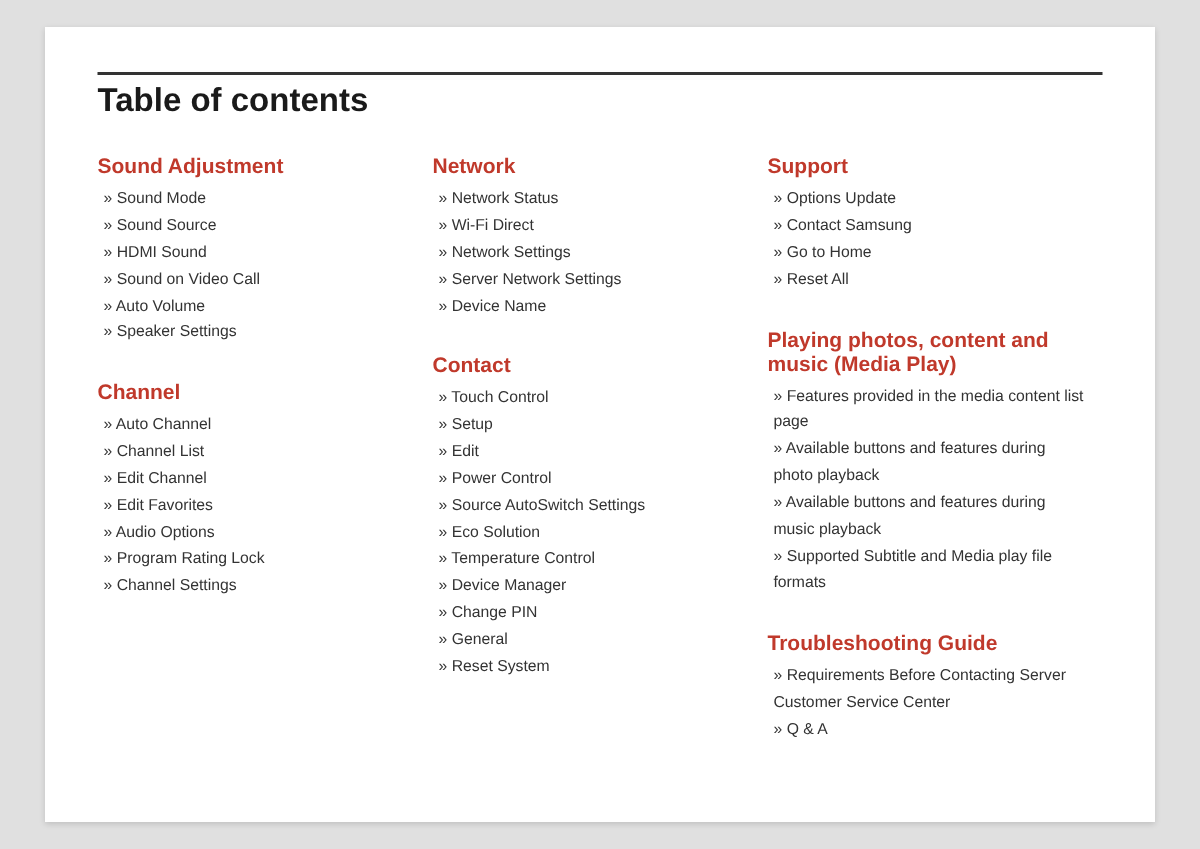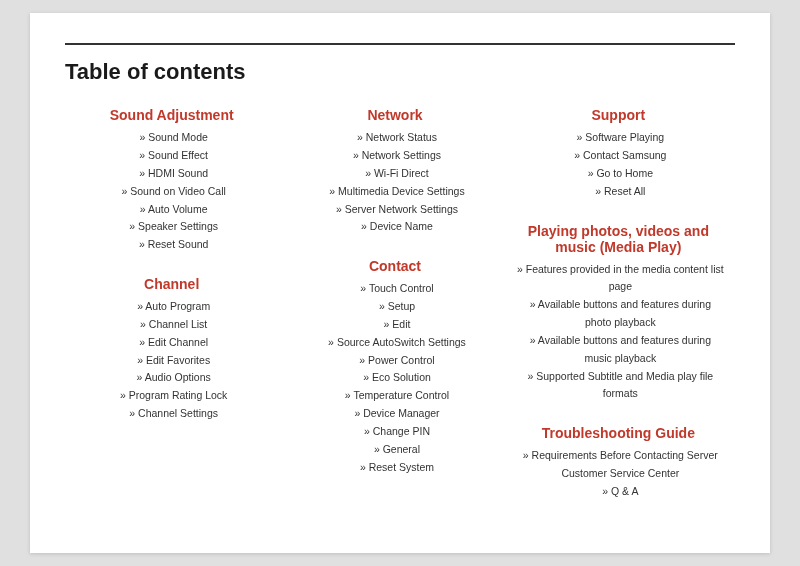--- a/index.html
+++ b/index.html
@@ -14,37 +14,35 @@
     }
     .page {
       background: #ffffff;
       width: 740px;
       min-height: 520px;
       padding: 30px 35px 30px 35px;
       box-shadow: 0 1px 4px rgba(0,0,0,0.15);
     }
     .page-title-section {
       border-top: 2px solid #333;
-      padding-top: 10px;
       margin-bottom: 22px;
     }
     .page-title {
       font-size: 22px;
       font-weight: bold;
       color: #1a1a1a;
       margin-top: 4px;
     }
     .columns {
       display: flex;
       gap: 0;
     }
     .col {
       flex: 1;
       padding-right: 10px;
-      text-align: center;
     }
     .section-title {
       color: #c0392b;
       font-size: 14px;
       font-weight: bold;
       margin-bottom: 6px;
       margin-top: 0;
     }
     .section {
       margin-bottom: 22px;
@@ -65,73 +63,71 @@
 
 <div class="page">
   <div class="page-title-section">
     <div class="page-title">Table of contents</div>
   </div>
   <div class="columns" id="columns-container">
   <div class="col">
         <div class="section">
           <div class="section-title">Sound Adjustment</div>
           <div class="item">Sound Mode</div>
-          <div class="item">Sound Effect</div>
+          <div class="item">Sound Source</div>
           <div class="item">HDMI Sound</div>
           <div class="item">Sound on Video Call</div>
           <div class="item">Auto Volume</div>
           <div class="item">Speaker Settings</div>
-          <div class="item">Reset Sound</div>
         </div>
         <div class="section">
           <div class="section-title">Channel</div>
-          <div class="item">Auto Program</div>
+          <div class="item">Auto Channel</div>
           <div class="item">Channel List</div>
           <div class="item">Edit Channel</div>
           <div class="item">Edit Favorites</div>
           <div class="item">Audio Options</div>
           <div class="item">Program Rating Lock</div>
           <div class="item">Channel Settings</div>
         </div>
       </div>
       <div class="col">
         <div class="section">
           <div class="section-title">Network</div>
           <div class="item">Network Status</div>
+          <div class="item">Wi-Fi Direct</div>
           <div class="item">Network Settings</div>
-          <div class="item">Wi-Fi Direct</div>
-          <div class="item">Multimedia Device Settings</div>
           <div class="item">Server Network Settings</div>
           <div class="item">Device Name</div>
         </div>
         <div class="section">
           <div class="section-title">Contact</div>
           <div class="item">Touch Control</div>
           <div class="item">Setup</div>
           <div class="item">Edit</div>
+          <div class="item">Power Control</div>
           <div class="item">Source AutoSwitch Settings</div>
-          <div class="item">Power Control</div>
           <div class="item">Eco Solution</div>
           <div class="item">Temperature Control</div>
           <div class="item">Device Manager</div>
           <div class="item">Change PIN</div>
           <div class="item">General</div>
           <div class="item">Reset System</div>
         </div>
       </div>
       <div class="col">
         <div class="section">
           <div class="section-title">Support</div>
-          <div class="item">Software Playing</div>
+          <div class="item">Options Update</div>
           <div class="item">Contact Samsung</div>
           <div class="item">Go to Home</div>
           <div class="item">Reset All</div>
         </div>
         <div class="section">
-          <div class="section-title">Playing photos, videos and music (Media Play)</div>
+          <div class="section-title">Playing photos, content and music (Media Play)</div>
           <div class="item">Features provided in the media content list page</div>
           <div class="item">Available buttons and features during photo playback</div>
           <div class="item">Available buttons and features during music playback</div>
           <div class="item">Supported Subtitle and Media play file formats</div>
         </div>
         <div class="section">
           <div class="section-title">Troubleshooting Guide</div>
           <div class="item">Requirements Before Contacting Server Customer Service Center</div>
           <div class="item">Q &amp; A</div>
         </div>

